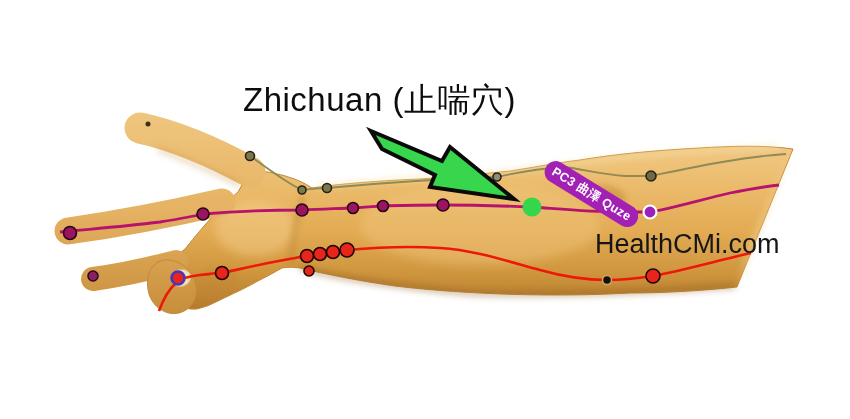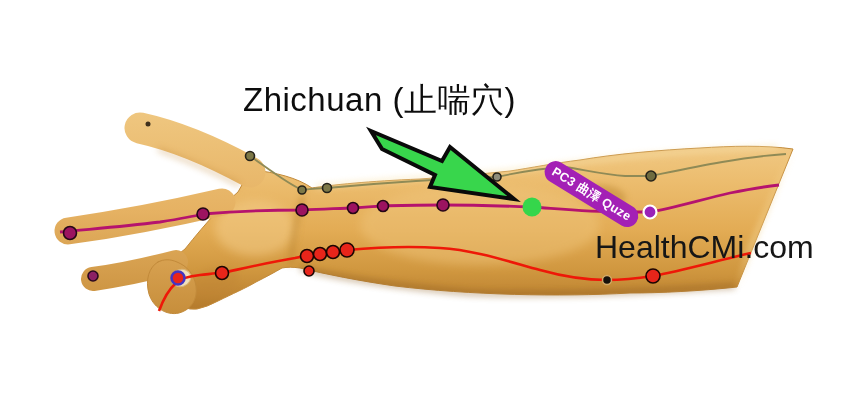--- a/index.html
+++ b/index.html
@@ -8,21 +8,21 @@
     overflow:hidden;font-family:"Liberation Sans",sans-serif;
   }
   .stage svg{position:absolute;left:0;top:0;}
   .title-label{
     position:absolute;left:243px;top:82px;
     font-size:33px;line-height:36px;color:#0d0d0d;
     letter-spacing:0.5px;white-space:nowrap;
   }
   .watermark{
     position:absolute;left:595px;top:229px;
-    font-size:32px;color:#161616;white-space:nowrap;letter-spacing:0px;
+    font-size:27px;color:#161616;white-space:nowrap;letter-spacing:0px;
   }
   .point-badge{
     position:absolute;left:552px;top:157px;
     transform:rotate(31.5deg);transform-origin:0 0;
     background:#a320b5;color:#ffffff;
     font-size:12.5px;font-weight:bold;line-height:22px;
     padding:0 8px;border-radius:11px;white-space:nowrap;
     letter-spacing:0.3px;
   }
 </style>

